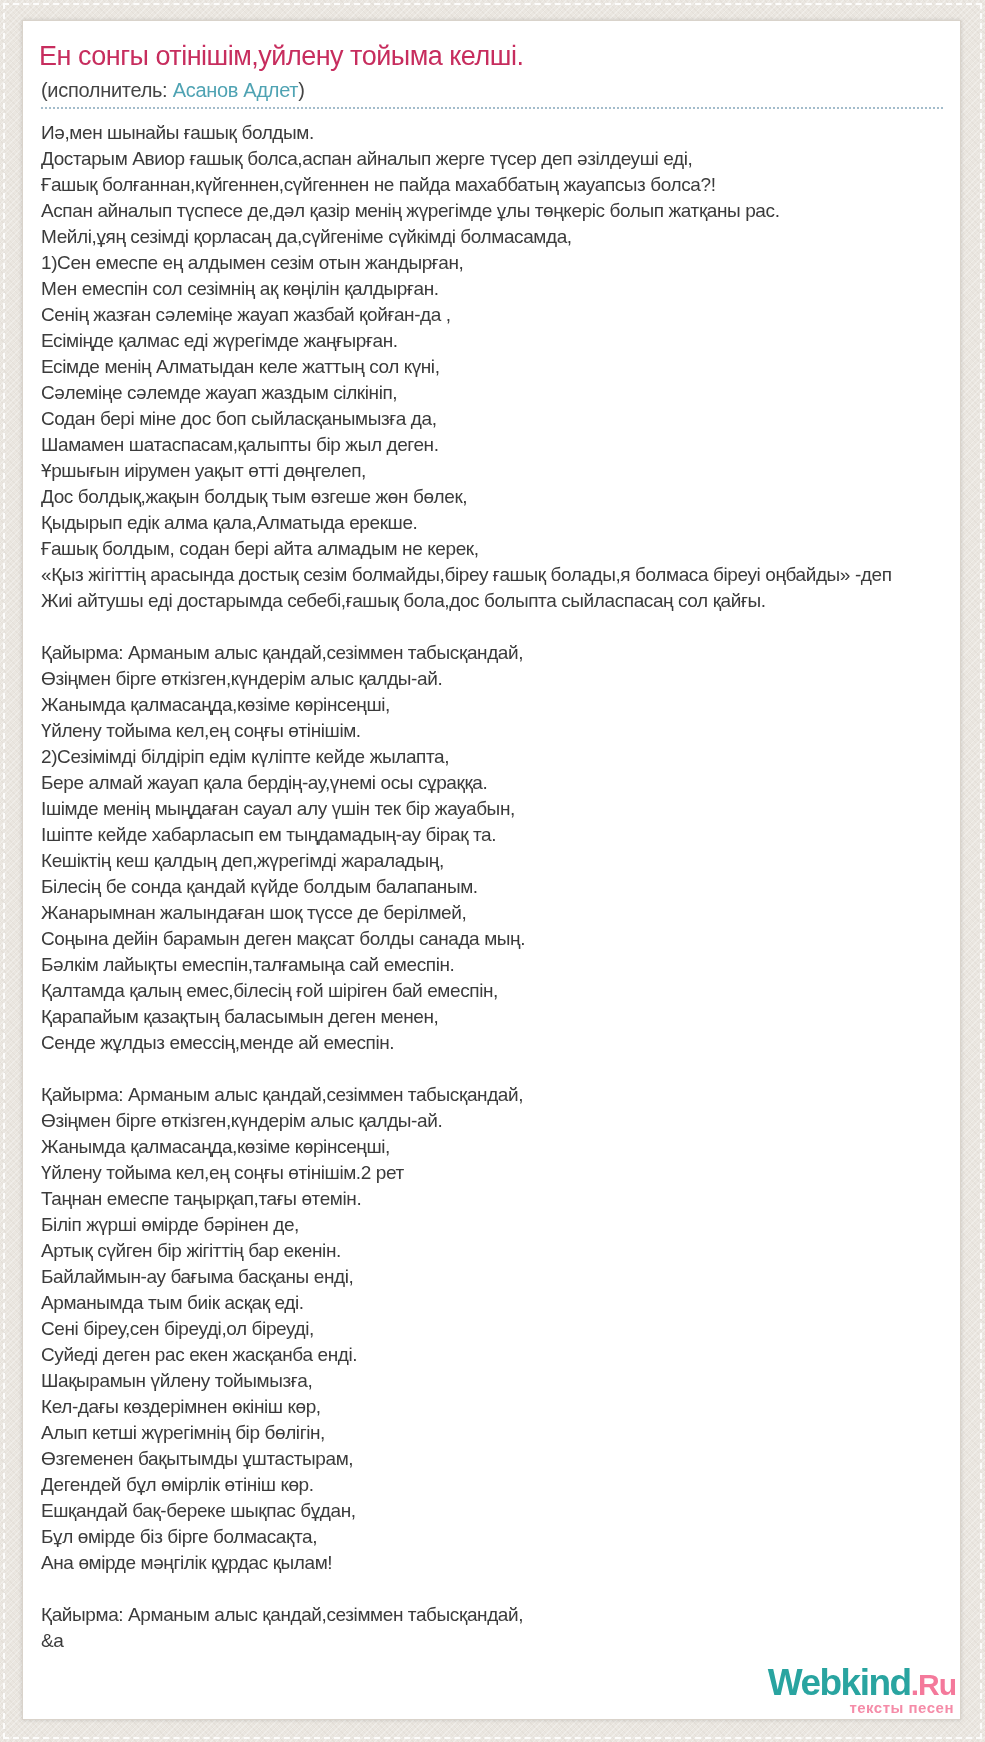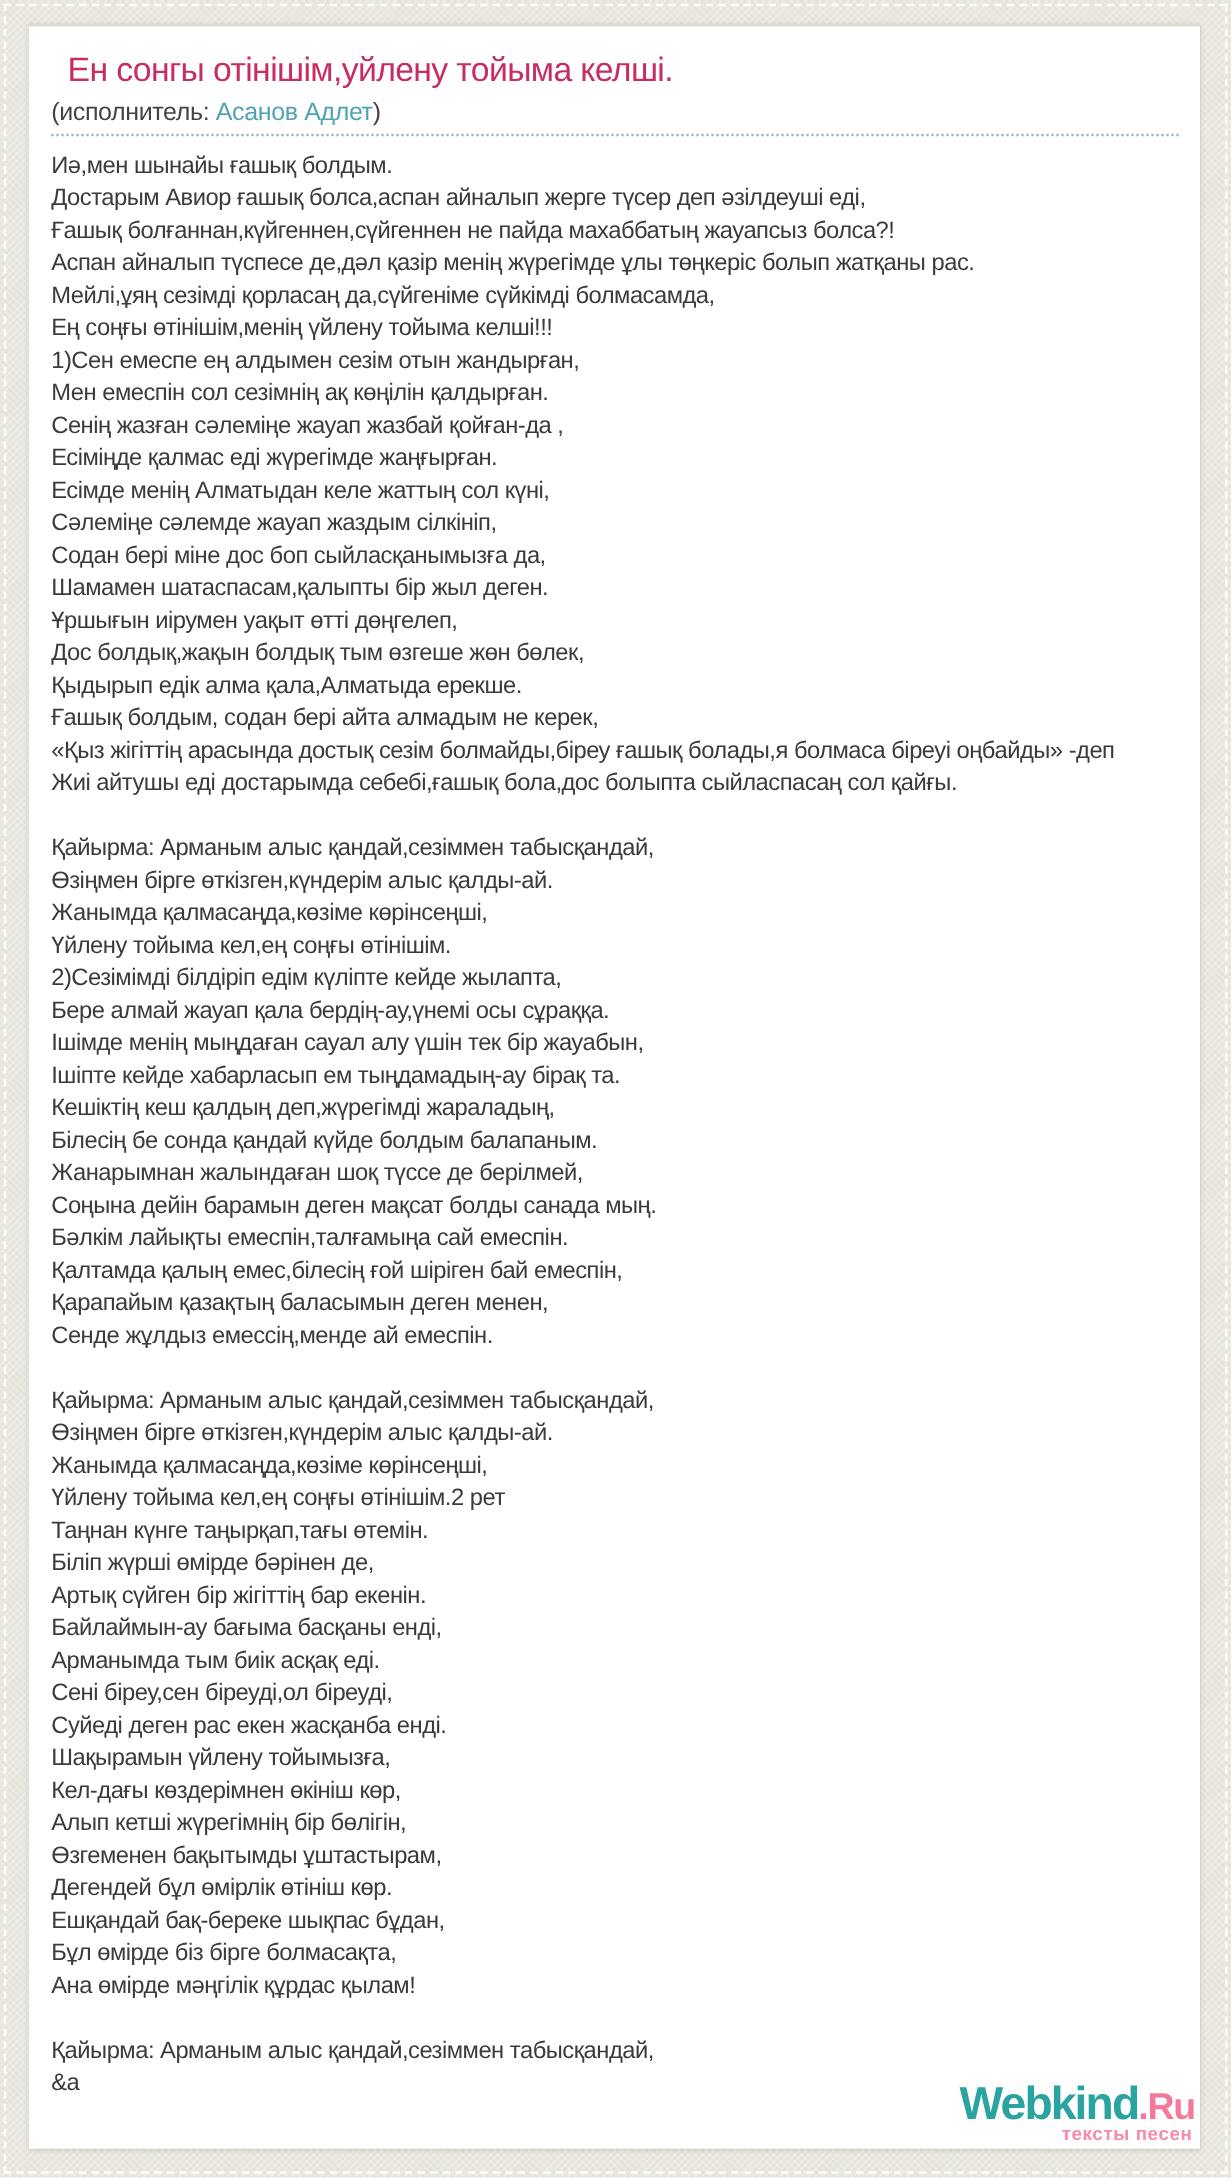--- a/index.html
+++ b/index.html
@@ -29,21 +29,21 @@
     top: 20px;
     width: 939px;
     height: 1700px;
     background: #ffffff;
     border: 1px solid #d9d3cb;
     box-shadow: 0 0 4px rgba(0,0,0,0.15);
     overflow: hidden;
     box-sizing: border-box;
   }
   .title {
-    margin: 20px 18px 0 31px;
+    margin: 20px 18px 0 16px;
     font-size: 27px;
     font-weight: 400;
     letter-spacing: -0.5px;
     color: #c72d5e;
     white-space: nowrap;
   }
   .artist-line {
     margin: 7px 18px 0 18px;
     font-size: 20px;
     letter-spacing: -0.3px;
@@ -112,21 +112,20 @@
   <div class="artist-line"><span>(исполнитель: </span><a class="artist-link">Асанов Адлет</a><span>)</span></div>
 
   <div class="separator"></div>
 
   <div class="lyrics" id="lyrics">
       <div class="lyric-line">Иә,мен шынайы ғашық болдым.</div>
       <div class="lyric-line">Достарым Авиор ғашық болса,аспан айналып жерге түсер деп әзілдеуші еді,</div>
       <div class="lyric-line">Ғашық болғаннан,күйгеннен,сүйгеннен не пайда махаббатың жауапсыз болса?!</div>
       <div class="lyric-line">Аспан айналып түспесе де,дәл қазір менің жүрегімде ұлы төңкеріс болып жатқаны рас.</div>
       <div class="lyric-line">Мейлі,ұяң сезімді қорласаң да,сүйгеніме сүйкімді болмасамда,</div>
-      <div class="lyric-line">Ең соңғы өтінішім,менің үйлену тойыма келші!!!</div>
       <div class="lyric-line">1)Сен емеспе ең алдымен сезім отын жандырған,</div>
       <div class="lyric-line">Мен емеспін сол сезімнің ақ көңілін қалдырған.</div>
       <div class="lyric-line">Сенің жазған сәлеміңе жауап жазбай қойған-да ,</div>
       <div class="lyric-line">Есіміңде қалмас еді жүрегімде жаңғырған.</div>
       <div class="lyric-line">Есімде менің Алматыдан келе жаттың сол күні,</div>
       <div class="lyric-line">Сәлеміңе сәлемде жауап жаздым сілкініп,</div>
       <div class="lyric-line">Содан бері міне дос боп сыйласқанымызға да,</div>
       <div class="lyric-line">Шамамен шатаспасам,қалыпты бір жыл деген.</div>
       <div class="lyric-line">Ұршығын иірумен уақыт өтті дөңгелеп,</div>
       <div class="lyric-line">Дос болдық,жақын болдық тым өзгеше жөн бөлек,</div>
@@ -149,21 +148,21 @@
       <div class="lyric-line">Соңына дейін барамын деген мақсат болды санада мың.</div>
       <div class="lyric-line">Бәлкім лайықты емеспін,талғамыңа сай емеспін.</div>
       <div class="lyric-line">Қалтамда қалың емес,білесің ғой шіріген бай емеспін,</div>
       <div class="lyric-line">Қарапайым қазақтың баласымын деген менен,</div>
       <div class="lyric-line">Сенде жұлдыз емессің,менде ай емеспін.</div>
       <div class="lyric-line">&nbsp;</div>
       <div class="lyric-line">Қайырма: Арманым алыс қандай,сезіммен табысқандай,</div>
       <div class="lyric-line">Өзіңмен бірге өткізген,күндерім алыс қалды-ай.</div>
       <div class="lyric-line">Жанымда қалмасаңда,көзіме көрінсеңші,</div>
       <div class="lyric-line">Үйлену тойыма кел,ең соңғы өтінішім.2 рет</div>
-      <div class="lyric-line">Таңнан күнге таңырқап,тағы өтемін.</div>
+      <div class="lyric-line">Таңнан емеспе таңырқап,тағы өтемін.</div>
       <div class="lyric-line">Біліп жүрші өмірде бәрінен де,</div>
       <div class="lyric-line">Артық сүйген бір жігіттің бар екенін.</div>
       <div class="lyric-line">Байлаймын-ау бағыма басқаны енді,</div>
       <div class="lyric-line">Арманымда тым биік асқақ еді.</div>
       <div class="lyric-line">Сені біреу,сен біреуді,ол біреуді,</div>
       <div class="lyric-line">Суйеді деген рас екен жасқанба енді.</div>
       <div class="lyric-line">Шақырамын үйлену тойымызға,</div>
       <div class="lyric-line">Кел-дағы көздерімнен өкініш көр,</div>
       <div class="lyric-line">Алып кетші жүрегімнің бір бөлігін,</div>
       <div class="lyric-line">Өзгеменен бақытымды ұштастырам,</div>

